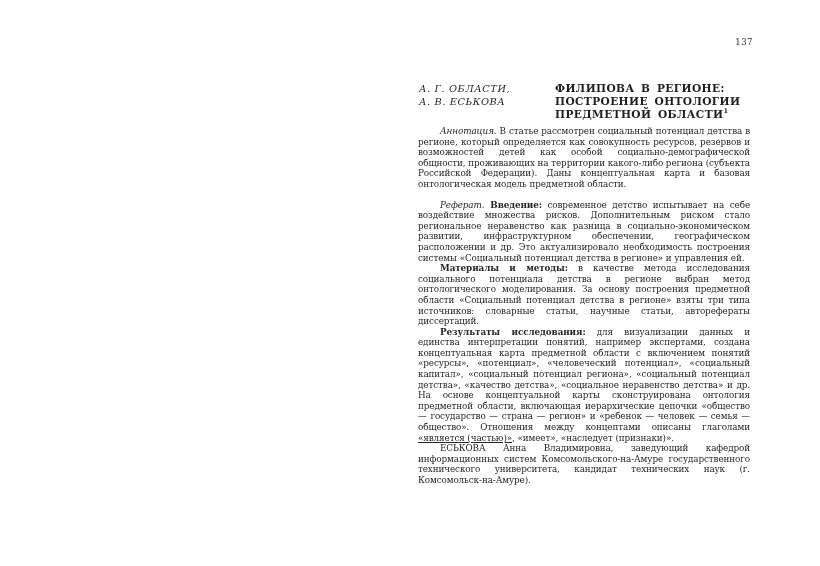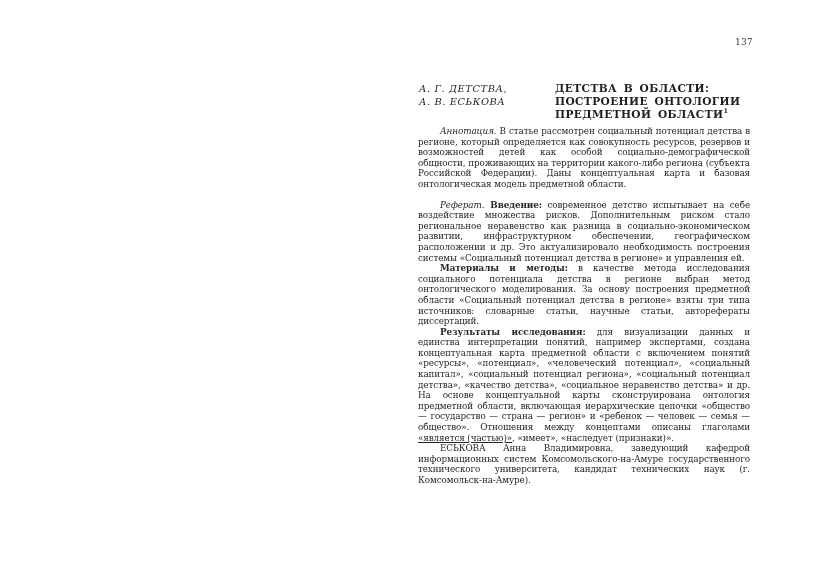--- a/index.html
+++ b/index.html
@@ -81,25 +81,25 @@
 <body>
 
 <div class="page">
 
   <div class="page-number">137</div>
 
   <div class="content">
 
     <div class="heading-row">
       <div class="authors">
-        <div>А. Г. ДЕТСТВА,</div>
+        <div>А. Г. ОБЛАСТИ,</div>
         <div>А. В. ЕСЬКОВА</div>
       </div>
       <div class="title">
-        <div>ДЕТСТВА В ОБЛАСТИ:</div>
+        <div>ФИЛИПОВА В РЕГИОНЕ:</div>
         <div>ПОСТРОЕНИЕ ОНТОЛОГИИ</div>
         <div><span>ПРЕДМЕТНОЙ ОБЛАСТИ</span><sup>1</sup></div>
       </div>
     </div>
 
 
     <p class="gap-sm"><span class="lead-italic">Аннотация.</span><span> В статье рассмотрен социальный потенциал детства в регионе, который определяется как совокупность ресурсов, резервов и возможностей детей как особой социально-демографической общности, проживающих на территории какого-либо региона (субъекта Российской Федерации). Даны концептуальная карта и базовая онтологическая модель предметной области.</span></p>
 
     <p class="gap-md"><span class="lead-italic">Реферат.</span><span class="lead-bold"> Введение:</span><span> современное детство испытывает на себе воздействие множества рисков. Дополнительным риском стало региональное неравенство как разница в социально-экономическом развитии, инфраструктурном обеспечении, географическом расположении и др. Это актуализировало необходимость построения системы «Социальный потенциал детства в регионе» и управления ей.</span></p>
 

